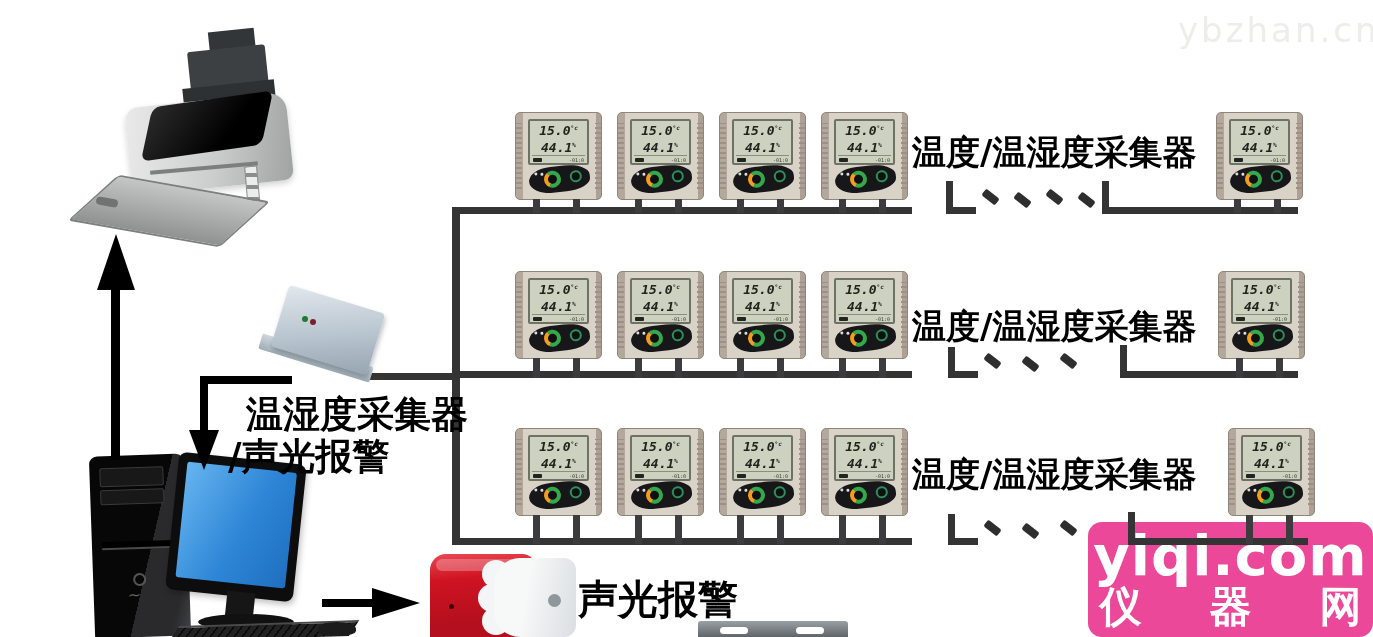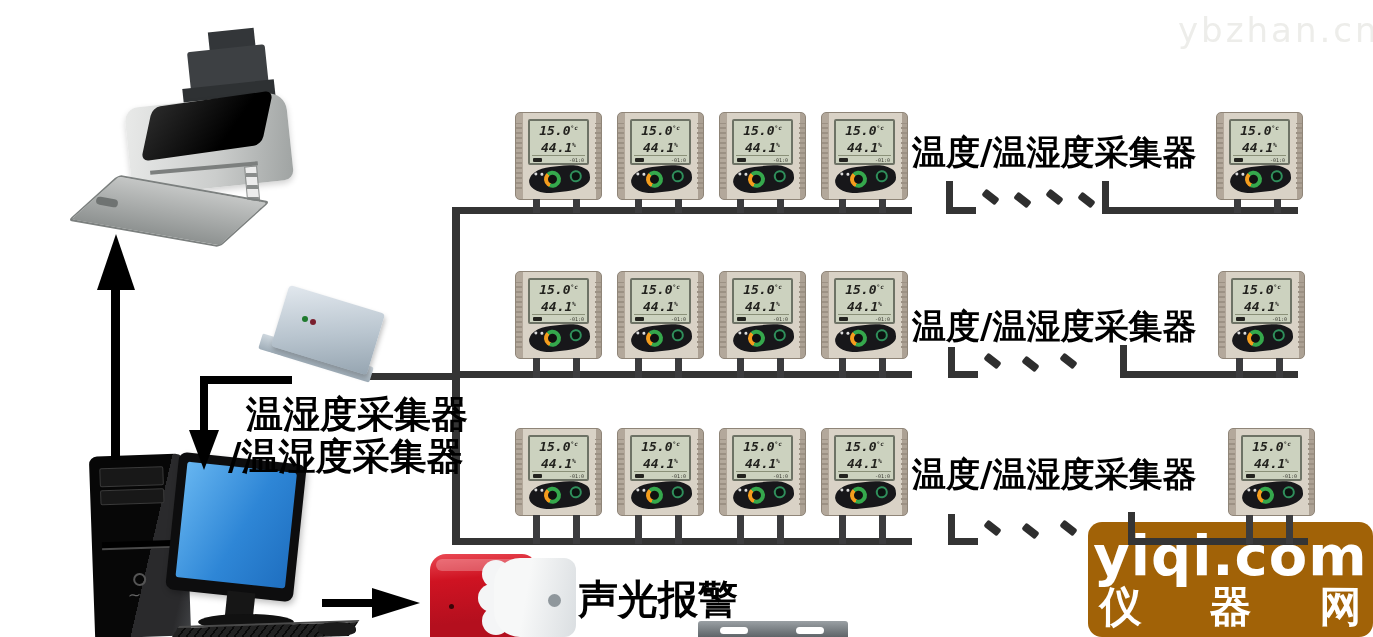--- a/index.html
+++ b/index.html
@@ -2,21 +2,21 @@
 <html><head>
 <meta charset="utf-8">
 <style>
   html,body{margin:0;padding:0;background:#fff;}
   .canvas{position:relative;width:1373px;height:637px;background:#fff;overflow:hidden;
           font-family:"DejaVu Sans",sans-serif;}
   .abs{position:absolute;}
 
   
   .wm-top{left:1178px;top:10px;font-size:34px;letter-spacing:3px;color:#ededea;font-weight:400;}
-  .wm-bottom{left:1088px;top:522px;width:285px;height:115px;background:#a16207;border-radius:14px;
+  .wm-bottom{left:1088px;top:522px;width:285px;height:115px;background:#ec4899;border-radius:14px;
              display:flex;flex-direction:column;justify-content:center;align-items:center;z-index:0;}
   .wm-b1{font-size:56px;font-weight:800;color:#fff;line-height:1;letter-spacing:1px;}
   .wm-b2{font-size:42px;font-weight:800;color:#fff;width:92%;display:flex;justify-content:space-between;line-height:1.1;}
 
   
   .wire{position:absolute;background:#343434;z-index:2;}
   .dotmark{position:absolute;width:17px;height:8px;background:#2e2e2e;border-radius:2px;
            transform:rotate(38deg);z-index:2;}
 
   
@@ -454,21 +454,21 @@
 
   <div class="abs converter">
     <div class="cv-flange"></div>
     <div class="cv-box"></div>
     <span class="cv-hole" style="left:12px;top:62px;"></span>
     <span class="cv-hole" style="left:68px;top:86px;"></span>
     <span class="cv-led" style="left:50px;top:24px;background:#1f7a2e;"></span>
     <span class="cv-led" style="left:58px;top:27px;background:#7a1f2e;"></span>
   </div>
   <div class="biglabel" style="left:246px;top:390px;font-size:37px;">温湿度采集器</div>
-  <div class="biglabel" style="left:228px;top:432px;font-size:37px;">/温湿度采集器</div>
+  <div class="biglabel" style="left:228px;top:432px;font-size:37px;">/声光报警</div>
 
   <div class="abs computer">
     <div class="tw">
       <div class="tw-bay" style="left:10px;top:12px;width:62px;height:17px;"></div>
       <div class="tw-bay" style="left:10px;top:34px;width:62px;height:13px;"></div>
       <div class="tw-slot"></div>
       <div class="tw-pwr"></div>
       <div class="tw-sq">~</div>
     </div>
     <div class="mon">

